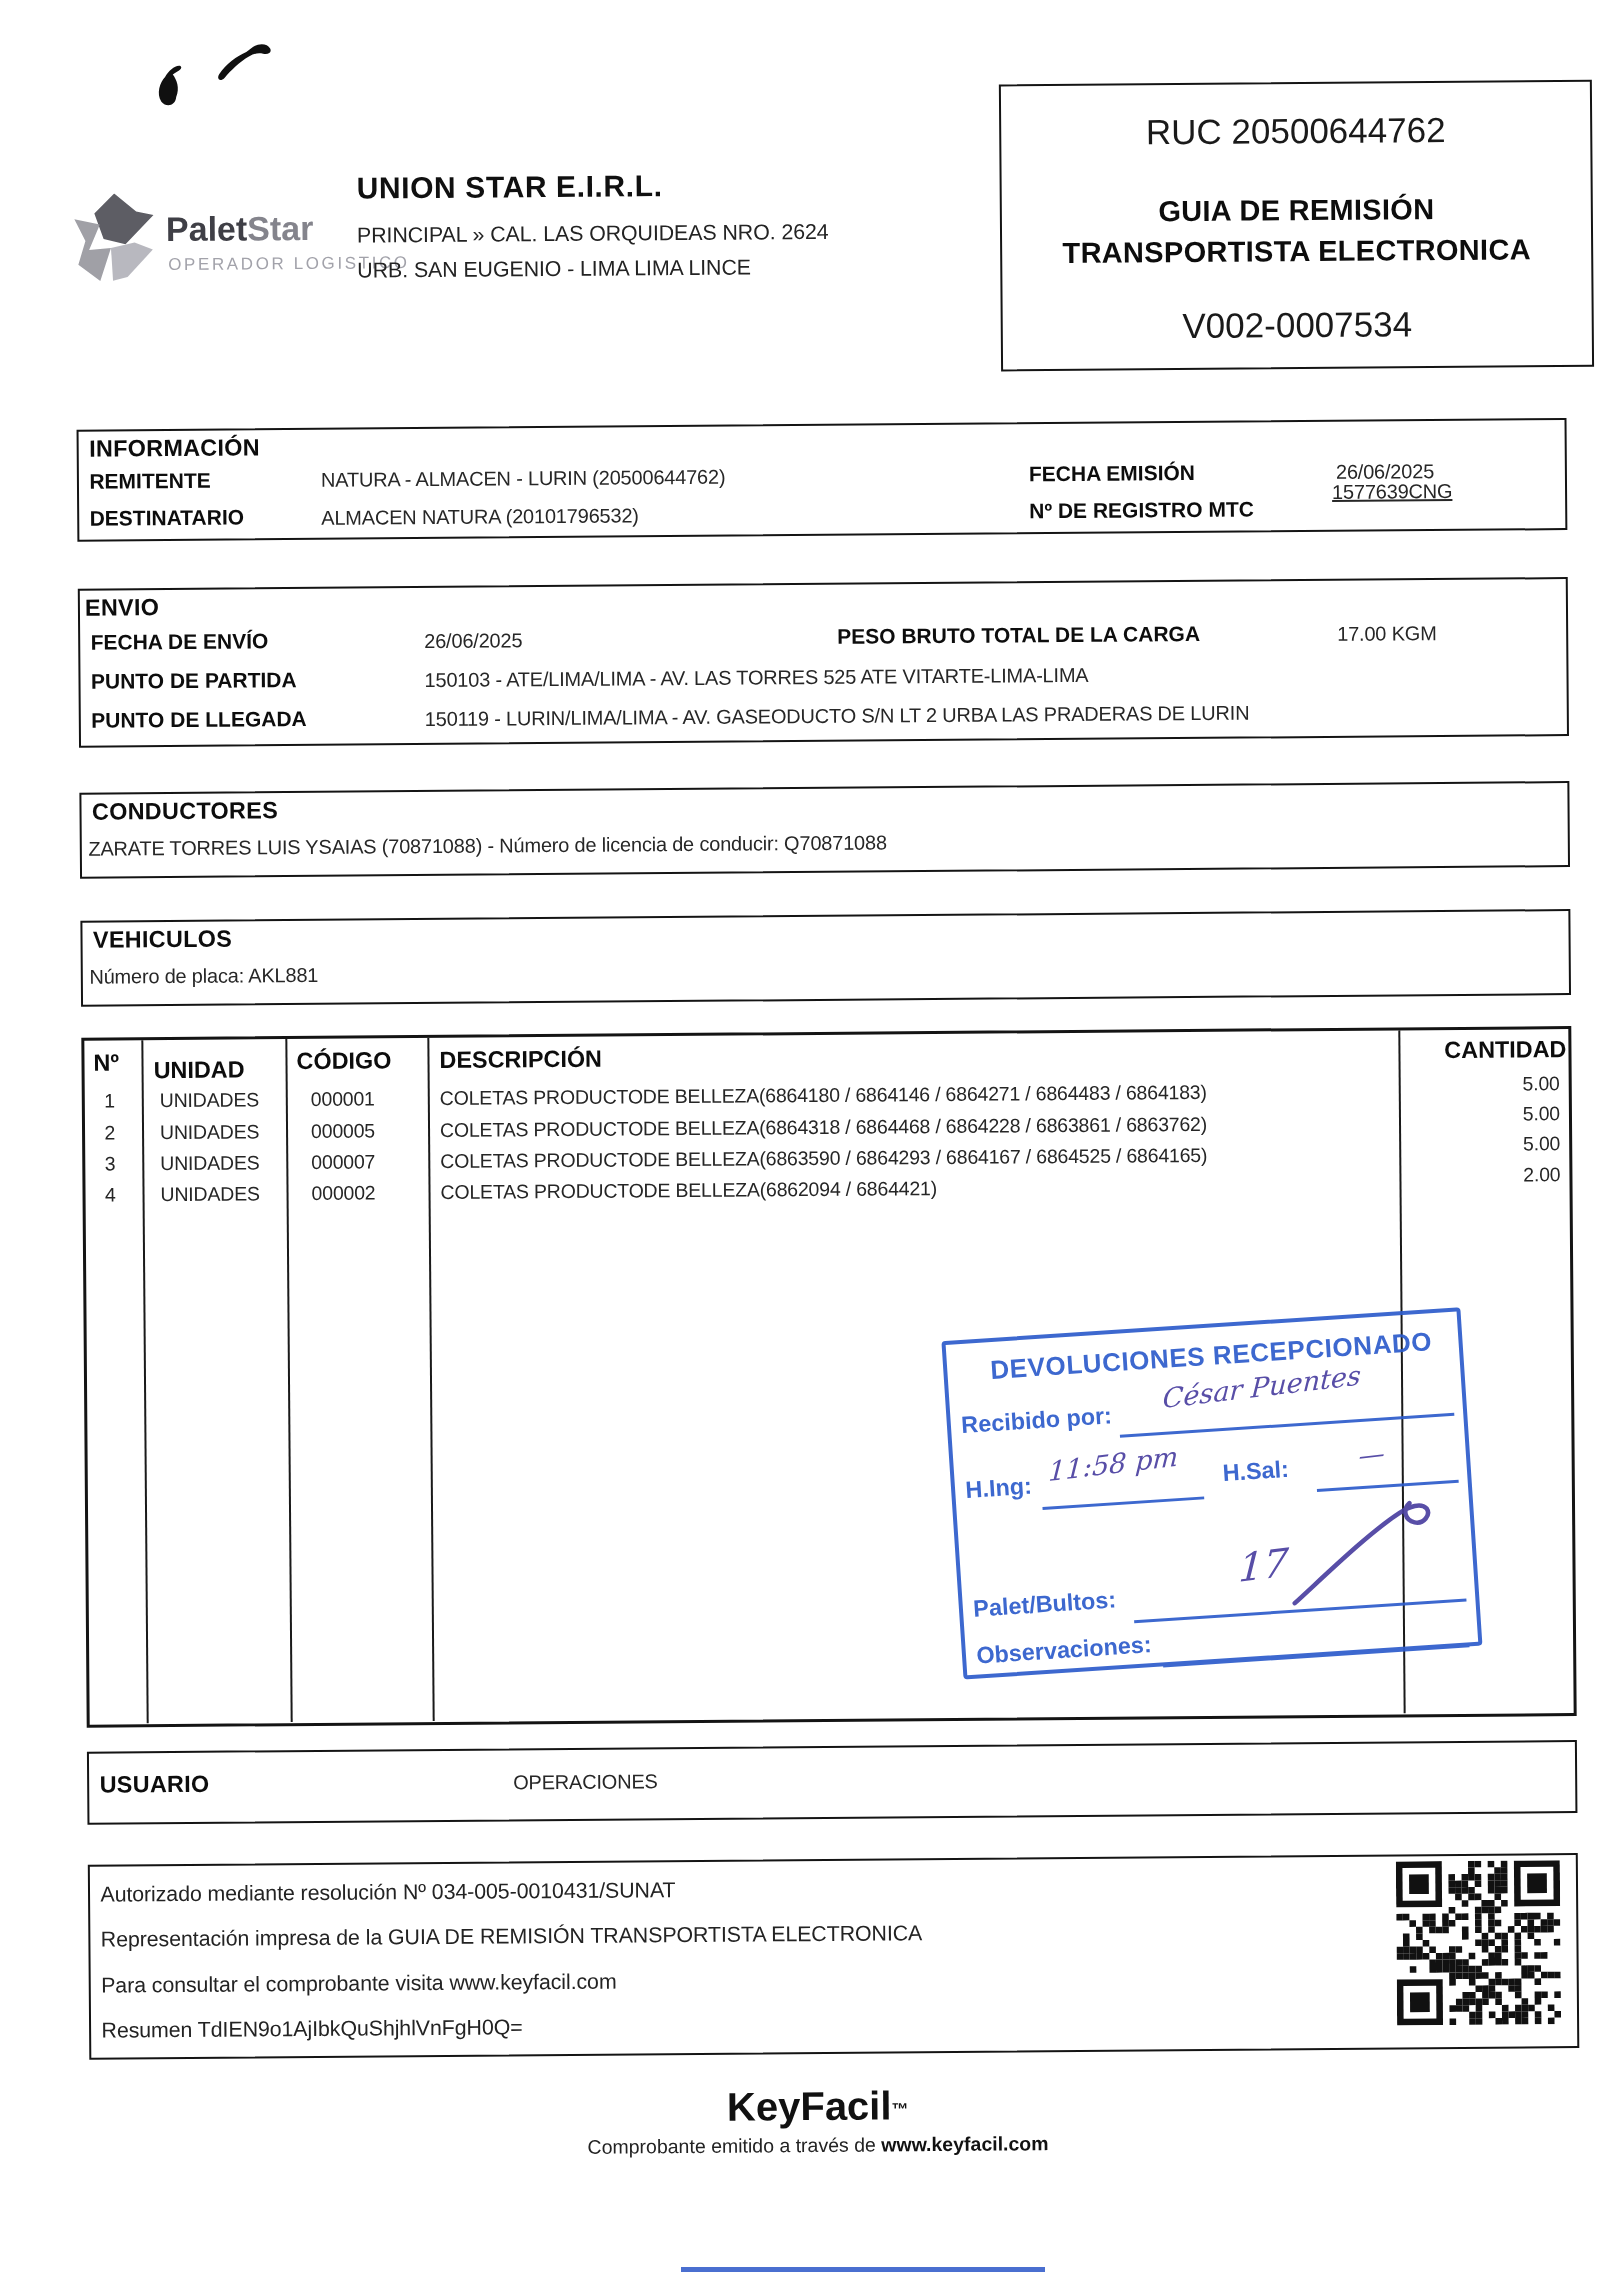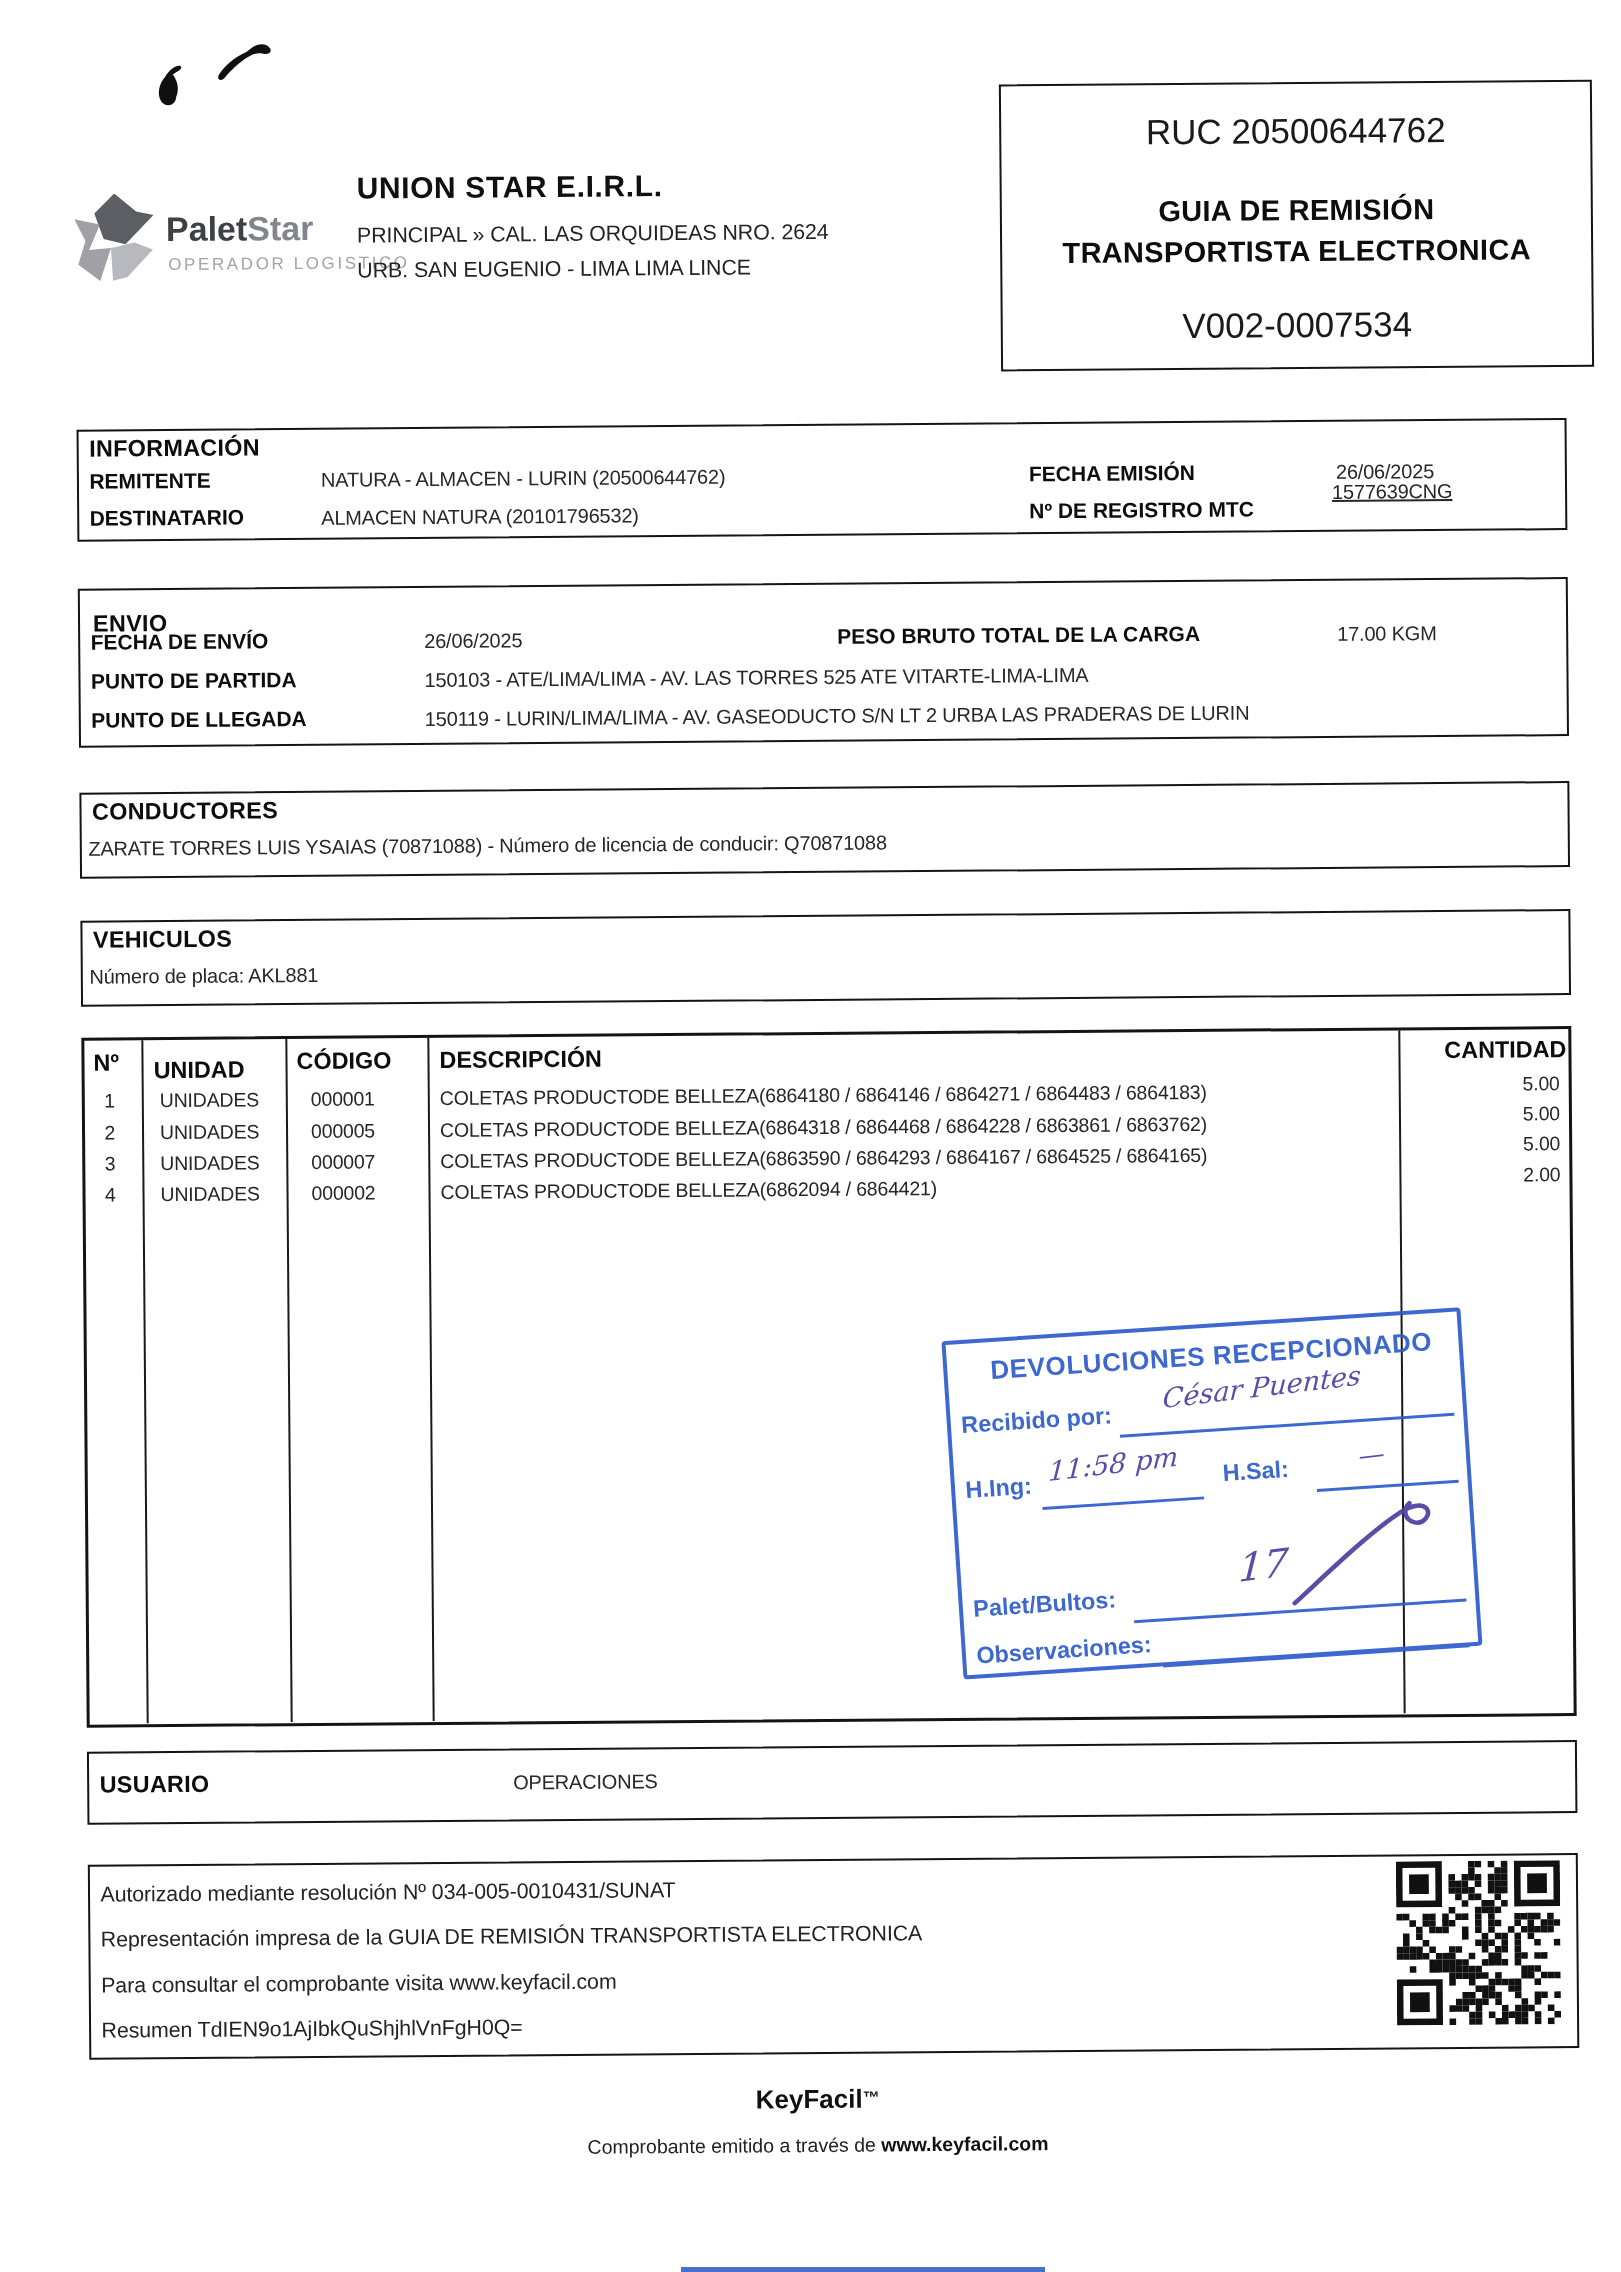--- a/index.html
+++ b/index.html
@@ -28,21 +28,21 @@
          border:4.5px solid #2d5ccb;border-radius:3.9px;transform:rotate(-3.3deg);
          box-sizing:border-box;opacity:.92;}
   .stamp *{color:#2d5ccb;}
   .st-title{font-size:26px;font-weight:bold;letter-spacing:0.6px;white-space:nowrap;}
   .st-lbl{font-size:23.4px;font-weight:bold;white-space:nowrap;}
   .st-line{position:absolute;height:0;border-bottom:3.2px solid #2d5ccb;}
   .hand{font-family:"DejaVu Serif", serif;font-style:italic;color:#4a3fa0 !important;
         transform:skewX(-10deg) rotate(-3deg);white-space:nowrap;}
   
   .foot-line{font-size:21.4px;color:#232323;white-space:nowrap;letter-spacing:-0.1px;}
-  .brand{font-size:26px;font-weight:bold;color:#111;}
+  .brand{font-size:40px;font-weight:bold;color:#111;}
   .brand-tm{font-size:17px;vertical-align:super;}
   .tagline{font-size:19.5px;color:#232323;}
   .tagline b{color:#111;}
 </style>
 </head>
 <body>
 
 <div id="doc">
 
   <svg class="abs" style="left:156px;top:32px;" width="149" height="84" viewBox="0 0 230 130">
@@ -77,21 +77,21 @@
     <div class="abs val" style="left:242px;top:39px;">NATURA - ALMACEN - LURIN (20500644762)</div>
     <div class="abs lbl" style="left:950px;top:38px;">FECHA EMISIÓN</div>
     <div class="abs val" style="left:1257px;top:39px;">26/06/2025</div>
     <div class="abs lbl" style="left:10.4px;top:75px;">DESTINATARIO</div>
     <div class="abs val" style="left:242px;top:77px;">ALMACEN NATURA (20101796532)</div>
     <div class="abs lbl" style="left:950px;top:75px;">Nº DE REGISTRO MTC</div>
     <div class="abs val" style="left:1253px;top:59px;text-decoration:underline;">1577639CNG</div>
   </div>
 
   <div class="box" style="left:83px;top:583px;width:1490px;height:159px;">
-    <div class="abs sec-title" style="left:13px;top:3.9px;margin-top:16px;">ENVIO</div>
+    <div class="abs sec-title" style="left:5px;top:3.9px;">ENVIO</div>
     <div class="abs lbl" style="left:10.4px;top:40px;">FECHA DE ENVÍO</div>
     <div class="abs val" style="left:344px;top:42px;">26/06/2025</div>
     <div class="abs lbl" style="left:757px;top:40px;">PESO BRUTO TOTAL DE LA CARGA</div>
     <div class="abs val" style="left:1257px;top:42px;">17.00 KGM</div>
     <div class="abs lbl" style="left:10.4px;top:79px;">PUNTO DE PARTIDA</div>
     <div class="abs val" style="left:344px;top:81px;">150103 - ATE/LIMA/LIMA - AV. LAS TORRES 525 ATE VITARTE-LIMA-LIMA</div>
     <div class="abs lbl" style="left:10.4px;top:118px;">PUNTO DE LLEGADA</div>
     <div class="abs val" style="left:344px;top:120px;">150119 - LURIN/LIMA/LIMA - AV. GASEODUCTO S/N LT 2 URBA LAS PRADERAS DE LURIN</div>
   </div>
 

